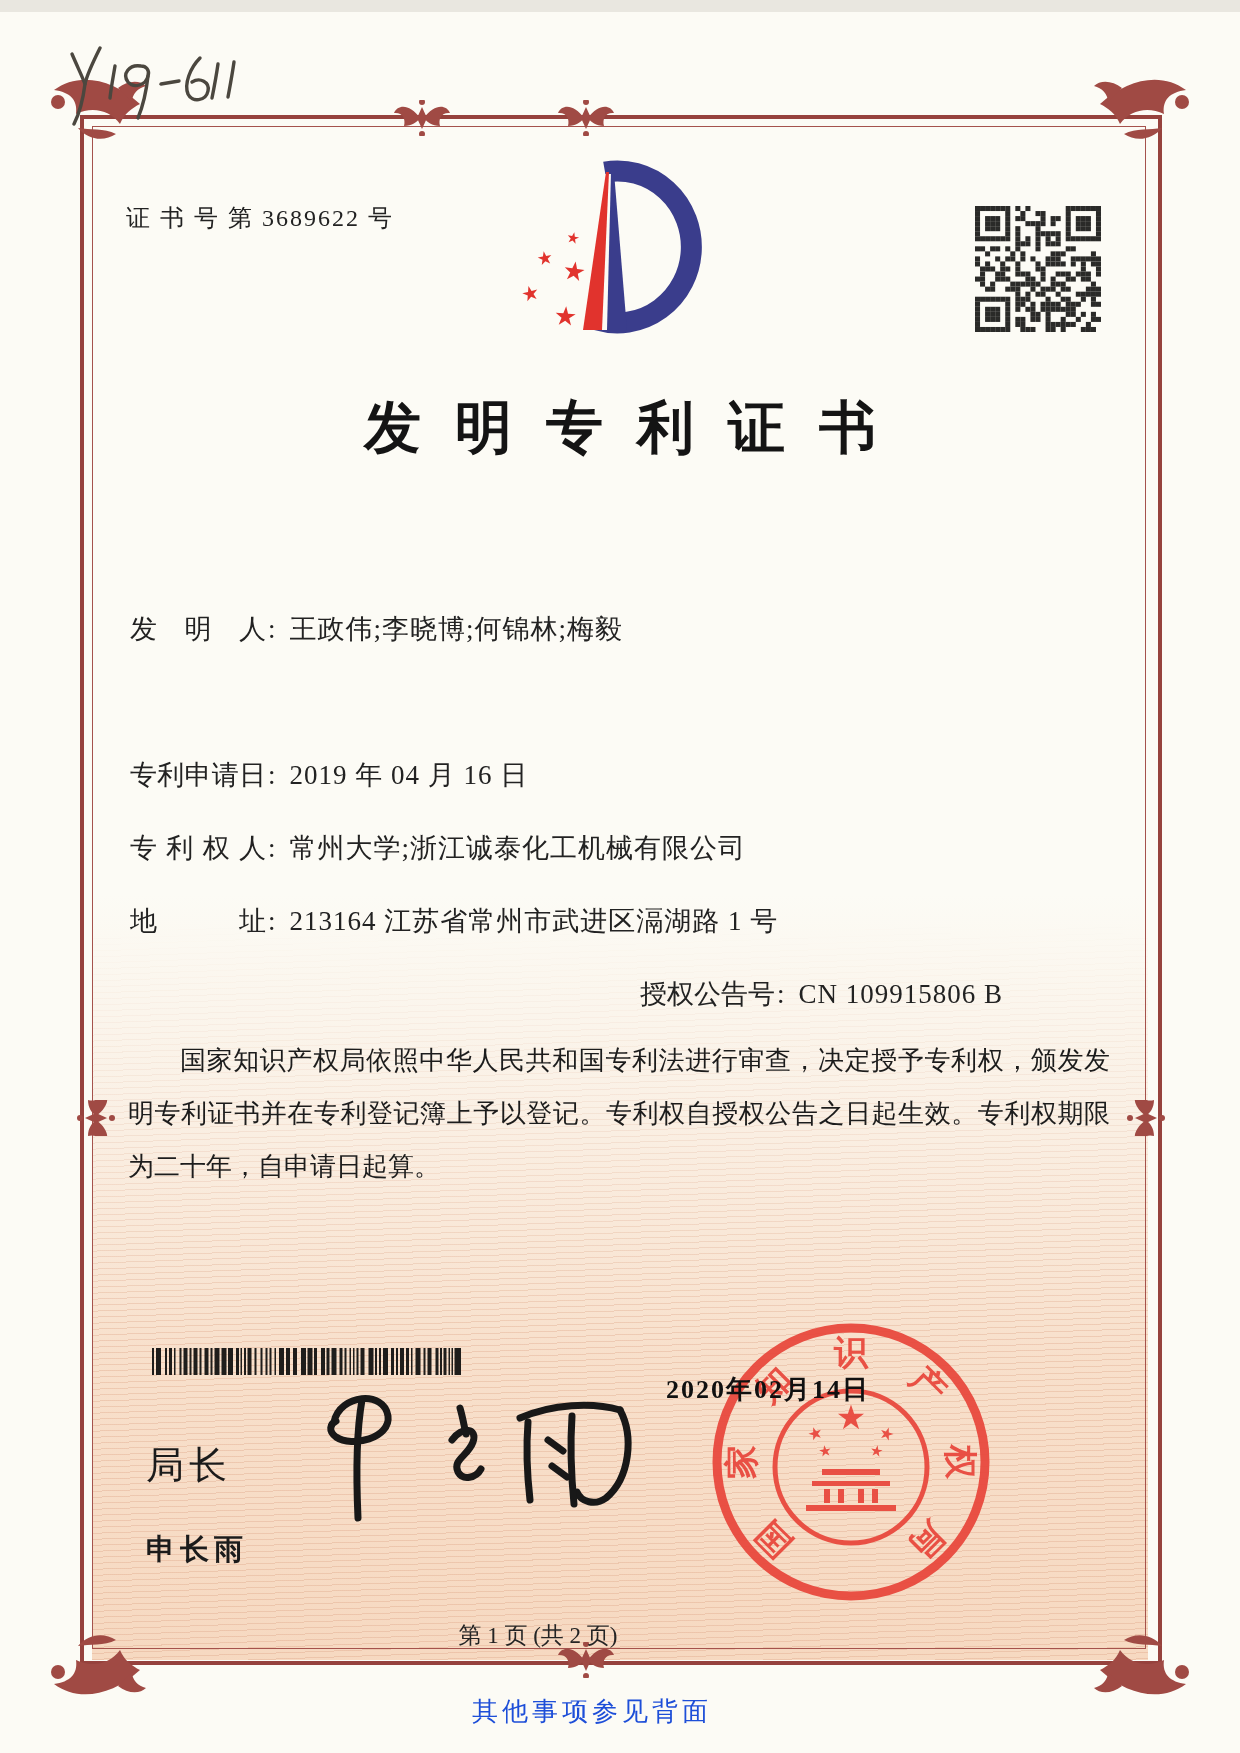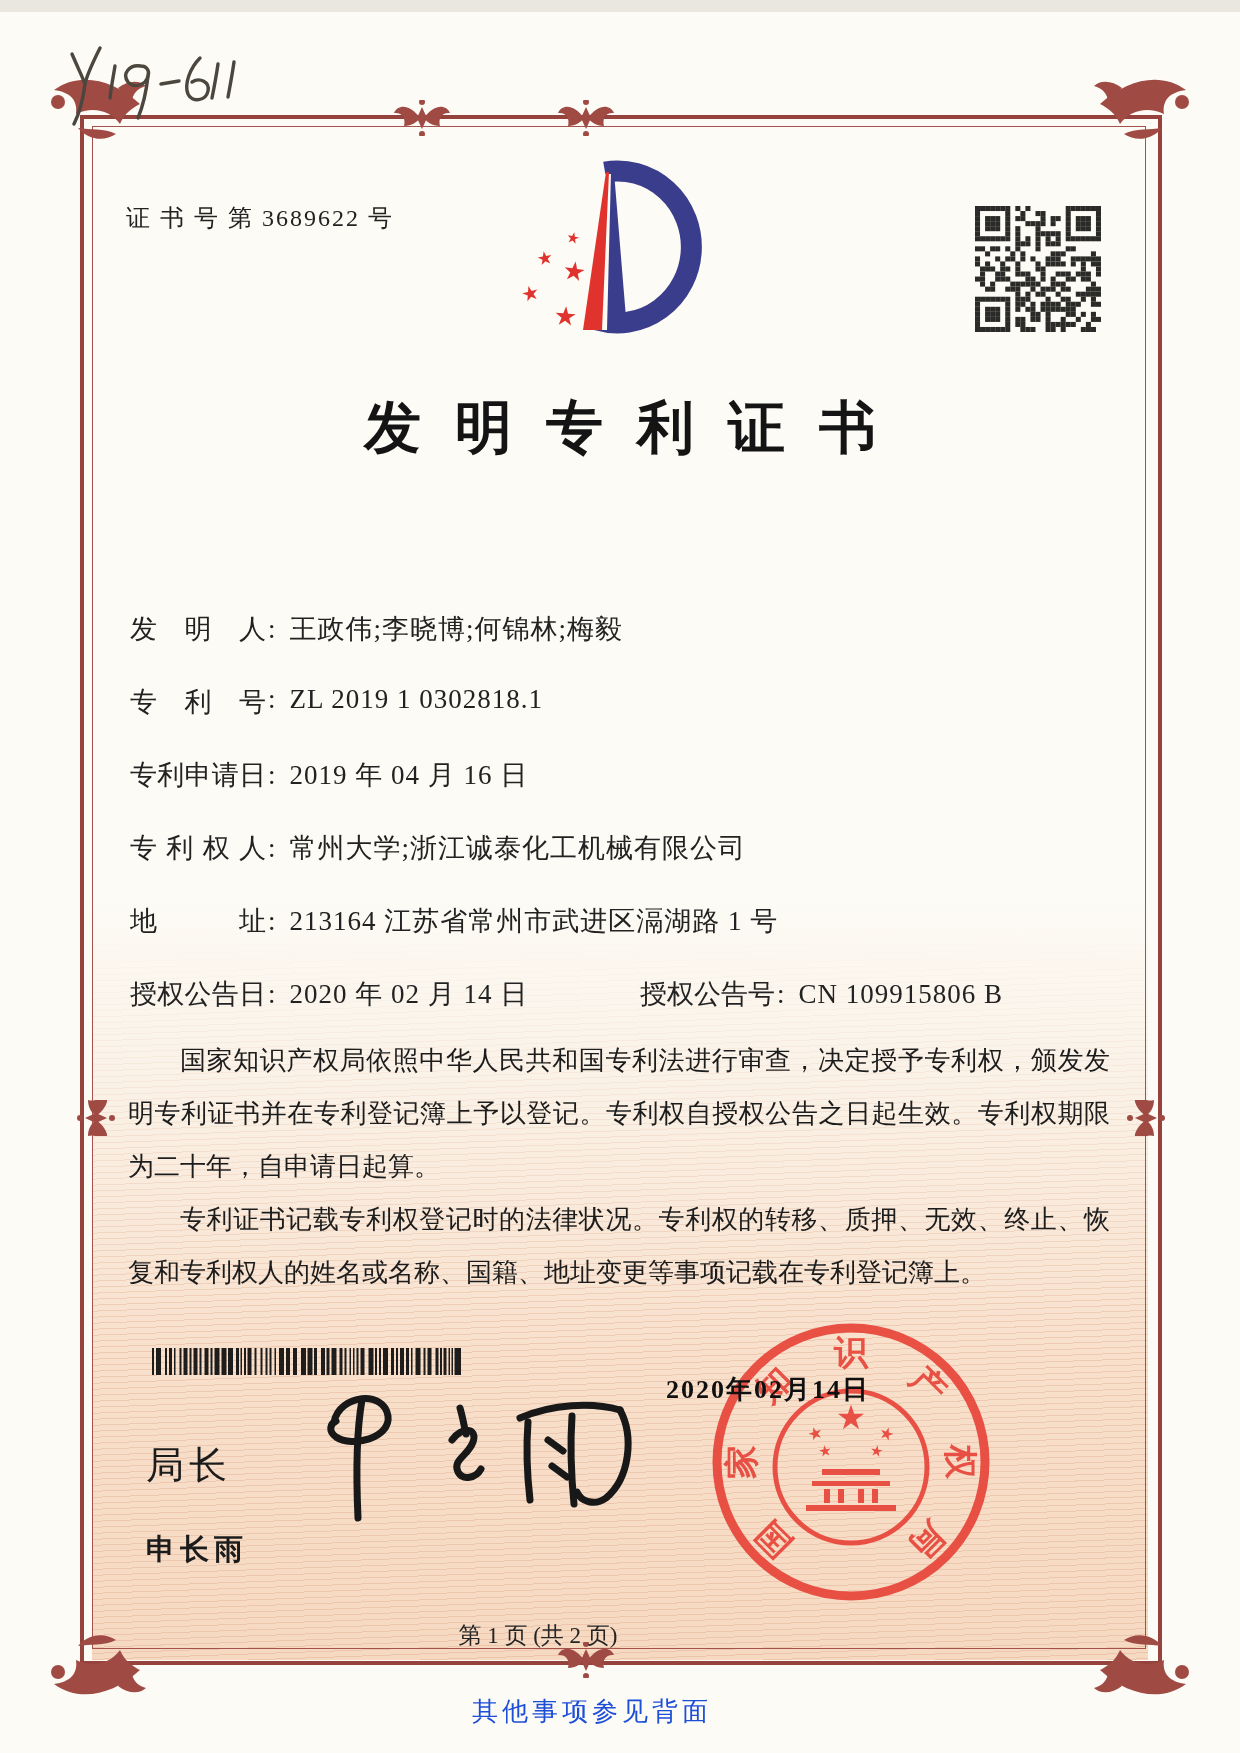--- a/index.html
+++ b/index.html
@@ -457,42 +457,35 @@
       <rect x="20" y="120" width="5" height="5" fill="#2a2a28"></rect>
       <rect x="25" y="120" width="5" height="5" fill="#2a2a28"></rect>
       <rect x="30" y="120" width="5" height="5" fill="#2a2a28"></rect>
     </svg>
 
   <div class="title">发明专利证书</div>
 
   <div class="row" style="top:599px">
     <span class="flabel">发明人</span><span class="fcolon">:</span><span class="fvalue">王政伟;李晓博;何锦林;梅毅</span>
   </div>
-  <div class="row" style="top:672px">
-    <span class="flabel">专利号</span><span class="fcolon">:</span><span class="fvalue">ZL 2019 1 0302818.1</span>
-  </div>
   <div class="row" style="top:745px">
     <span class="flabel">专利申请日</span><span class="fcolon">:</span><span class="fvalue">2019 年 04 月 16 日</span>
   </div>
   <div class="row" style="top:818px">
     <span class="flabel">专利权人</span><span class="fcolon">:</span><span class="fvalue">常州大学;浙江诚泰化工机械有限公司</span>
   </div>
   <div class="row" style="top:891px">
     <span class="flabel">地址</span><span class="fcolon">:</span><span class="fvalue">213164 江苏省常州市武进区滆湖路 1 号</span>
   </div>
-  <div class="row" style="top:964px">
-    <span class="flabel">授权公告日</span><span class="fcolon">:</span><span class="fvalue">2020 年 02 月 14 日</span>
-  </div>
   <div class="row-grant2" style="top:964px">
     <span>授权公告号</span><span class="fcolon">:</span><span class="fvalue">CN 109915806 B</span>
   </div>
 
   <div class="body-text">
     <p>国家知识产权局依照中华人民共和国专利法进行审查，决定授予专利权，颁发发明专利证书并在专利登记簿上予以登记。专利权自授权公告之日起生效。专利权期限为二十年，自申请日起算。</p>
-    <p>专利证书记载专利权登记时的法律状况。专利权的转移、质押、无效、终止、恢复和专利权人的姓名或名称、国籍、地址变更等事项记载在专利登记簿上。</p>
   </div>
 
   <svg class="barcode" id="barcode" viewBox="0 0 310 27" preserveAspectRatio="none">
       <rect x="0" y="0" width="2" height="27" fill="#1f1d1b"></rect>
       <rect x="4" y="0" width="5" height="27" fill="#1f1d1b"></rect>
       <rect x="13" y="0" width="2" height="27" fill="#1f1d1b"></rect>
       <rect x="17" y="0" width="3" height="27" fill="#1f1d1b"></rect>
       <rect x="22" y="0" width="1.5" height="27" fill="#1f1d1b"></rect>
       <rect x="27.5" y="0" width="2" height="27" fill="#1f1d1b"></rect>
       <rect x="31.5" y="0" width="4" height="27" fill="#1f1d1b"></rect>

